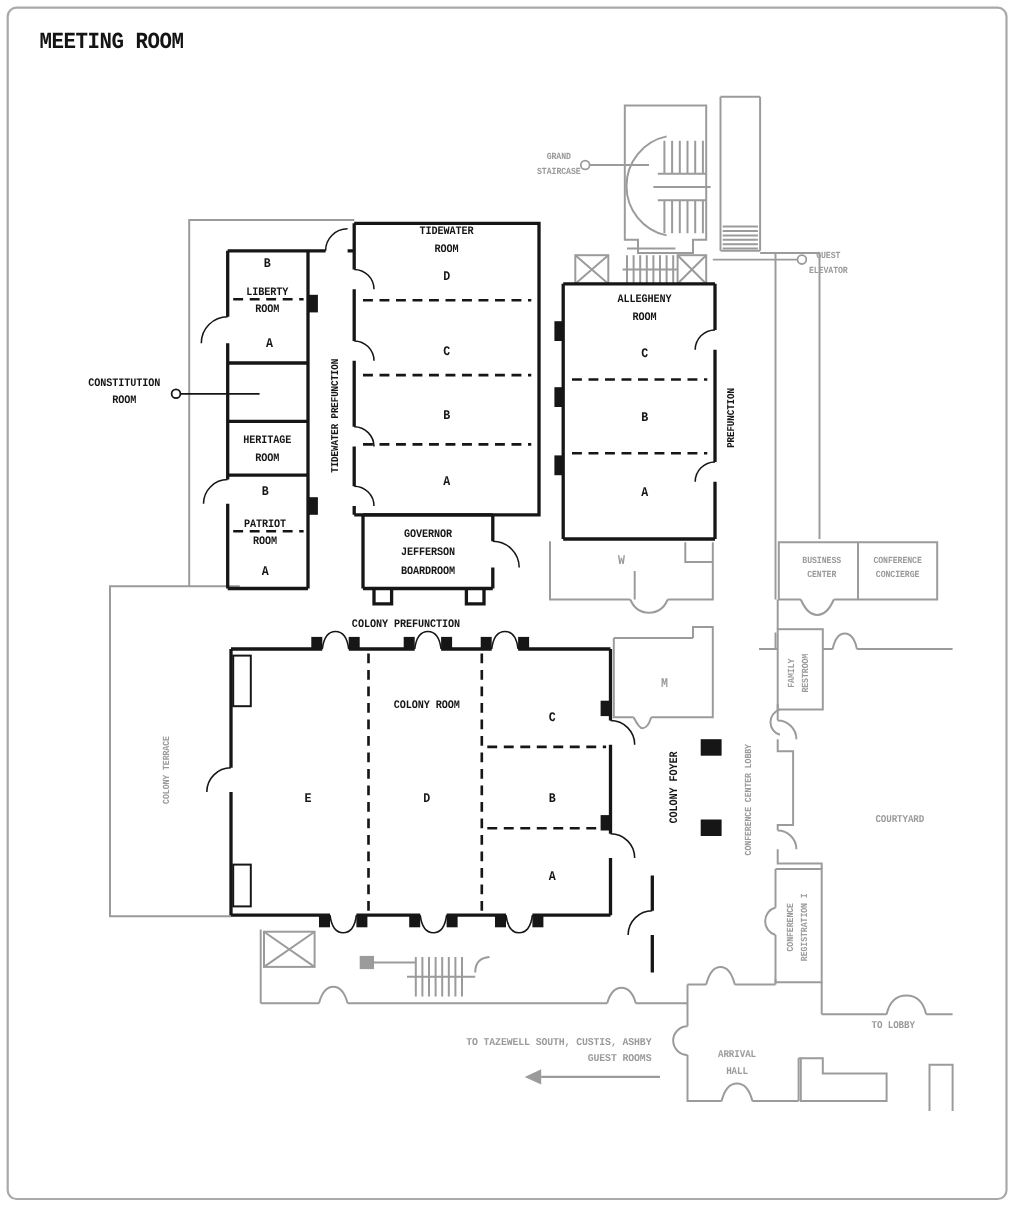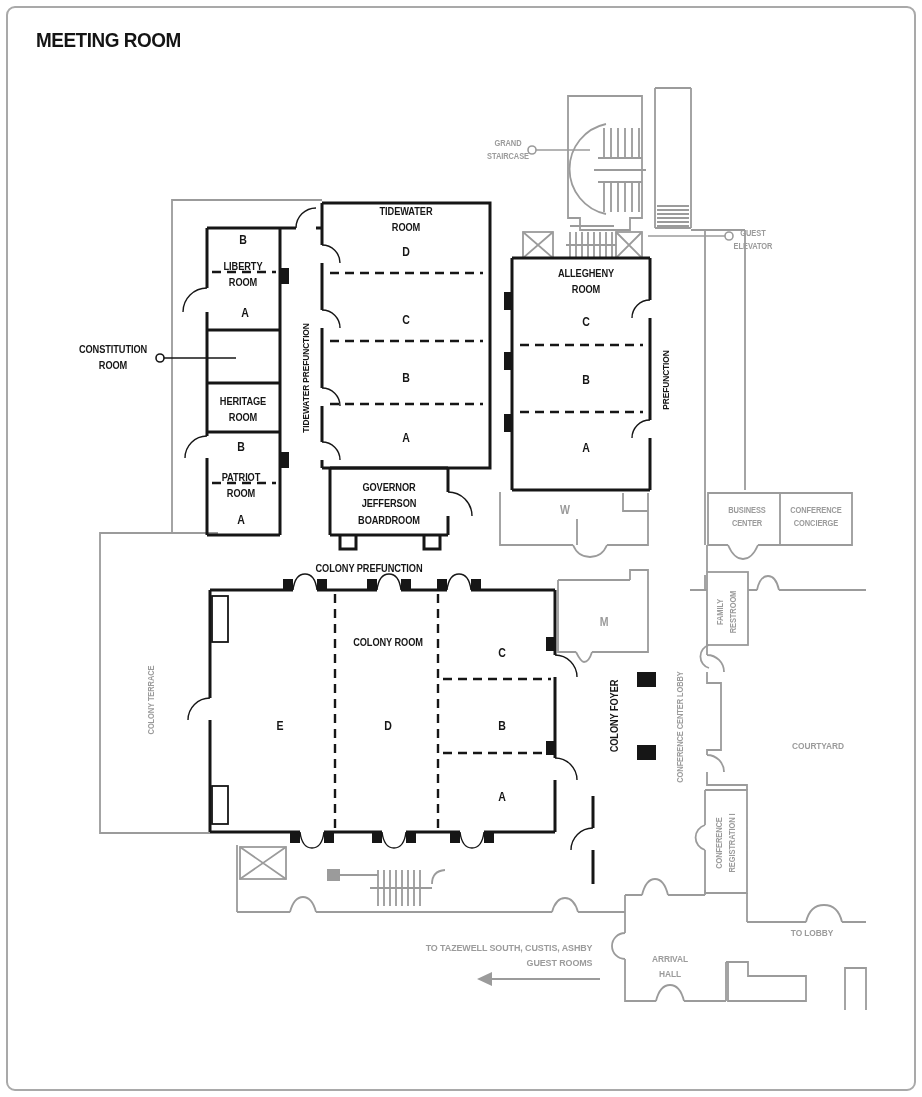--- a/index.html
+++ b/index.html
@@ -1,17 +1,17 @@
 <!DOCTYPE html>
 <html><head>
 <meta charset="utf-8">
 <style>
   html,body{margin:0;padding:0;background:#fff;}
   .plan{position:relative;width:922px;height:1097px;background:#fff;overflow:hidden;
-        font-family:Liberation Sans, sans-serif;}
+        font-family:Liberation Mono, monospace;}
   .frame{position:absolute;inset:6px;border:2px solid #a9a9a9;border-radius:9px;pointer-events:none;}
   svg.geom{position:absolute;left:0;top:0;}
   .title{position:absolute;left:36px;top:28px;font-size:21px;font-weight:700;color:#141414;
          letter-spacing:-.5px;transform:scaleX(.9);transform-origin:left top;white-space:nowrap;}
   .lbl{position:absolute;font-weight:700;text-align:center;white-space:pre-line;color:#161616;
        transform:translate(-50%,-50%) scaleX(.88);line-height:1.55;letter-spacing:-.1px;}
   .lbl.v{transform:translate(-50%,-50%) rotate(-90deg) scaleX(.88);white-space:pre;}
   .lbl.g{color:#9b9b9b;}
   .s12{font-size:12px;}
   .s10{font-size:10.5px;}

